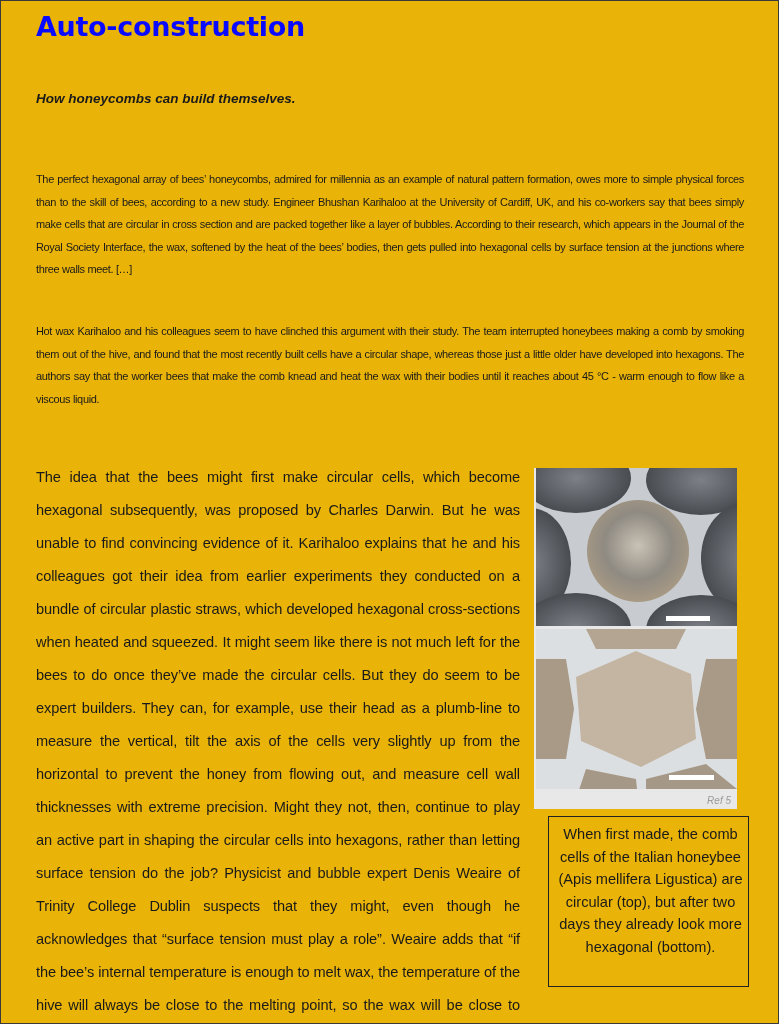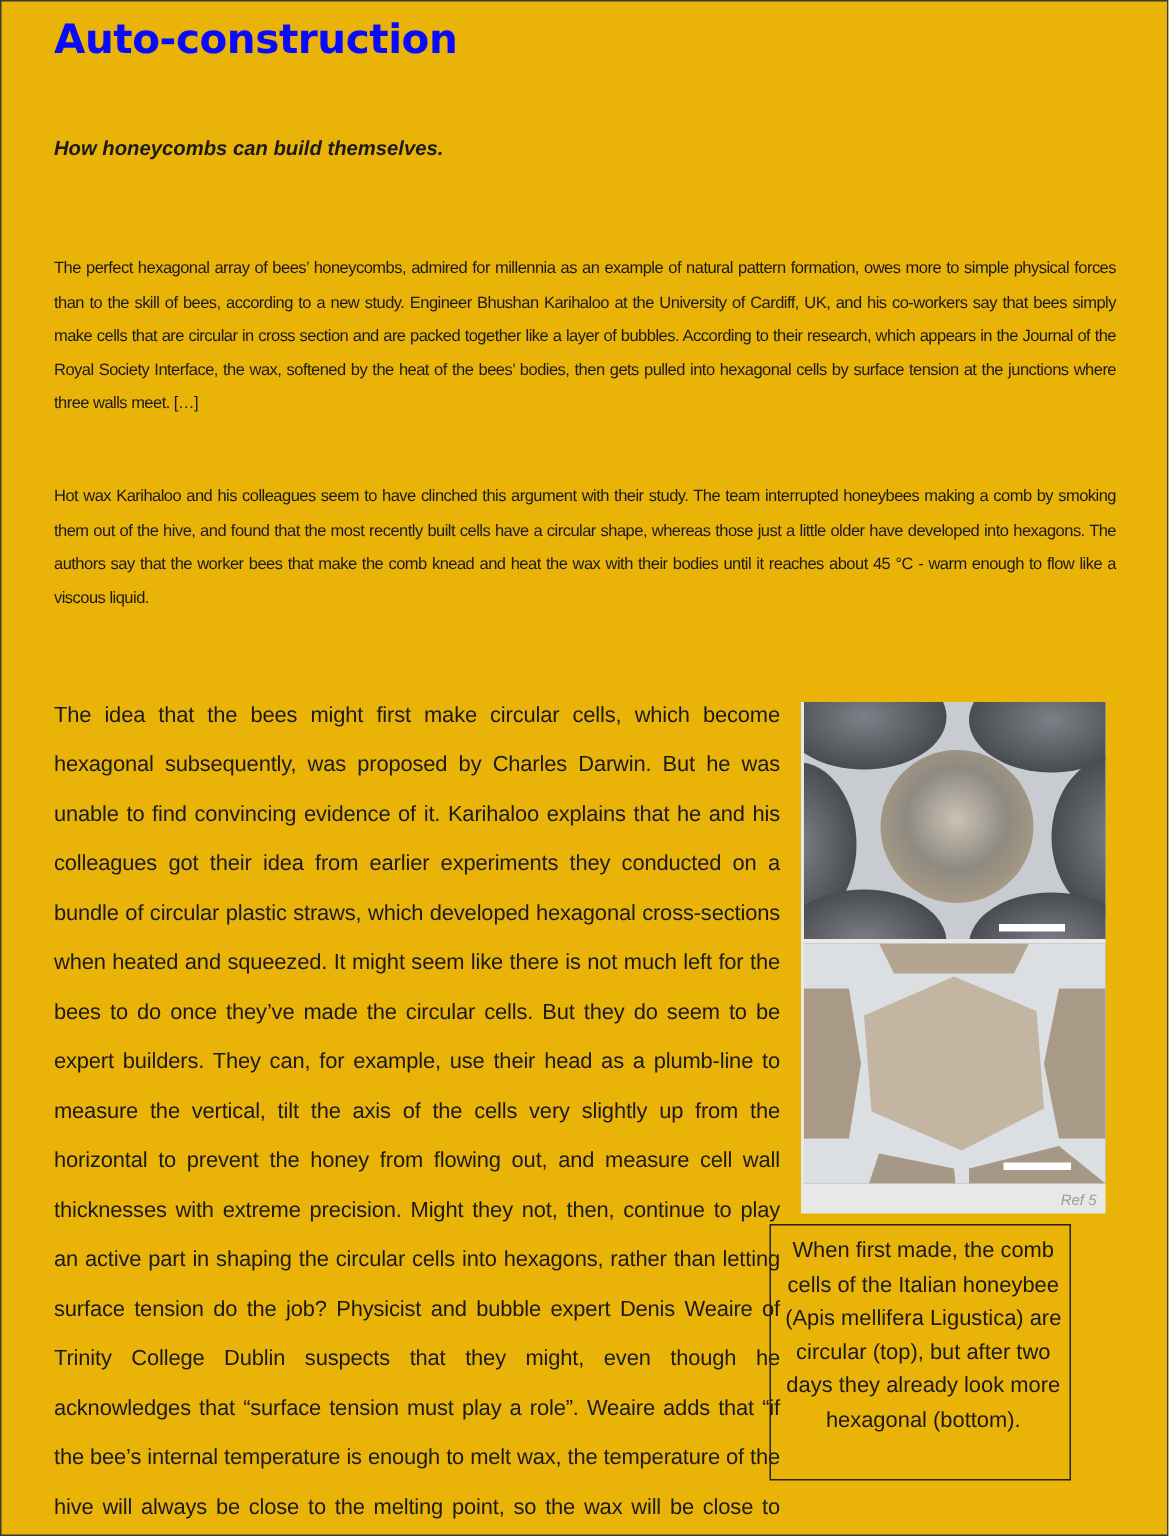--- a/index.html
+++ b/index.html
@@ -35,21 +35,21 @@
   }
   .photo { position: absolute; left: 2px; width: 201px; overflow: hidden; }
   .photo-top { top: 0; height: 158px; background: #6b6e72; }
   .photo-bottom { top: 161px; height: 160px; background: #b8a896; }
   .photo svg { display: block; }
   .ref {
     position: absolute; right: 6px; bottom: 3px; font-size: 10px;
     font-style: italic; color: #9a9a9a;
   }
   .caption {
-    position: absolute; left: 512px; top: 815px; width: 201px; height: 171px;
+    position: absolute; left: 547px; top: 815px; width: 201px; height: 171px;
     border: 1px solid #222; box-sizing: border-box;
     font-size: 14.6px; line-height: 22.6px; text-align: center;
     padding: 6px 4px 0 8px;
   }
 </style>
 </head>
 <body>
 
 <div class="page">
 

